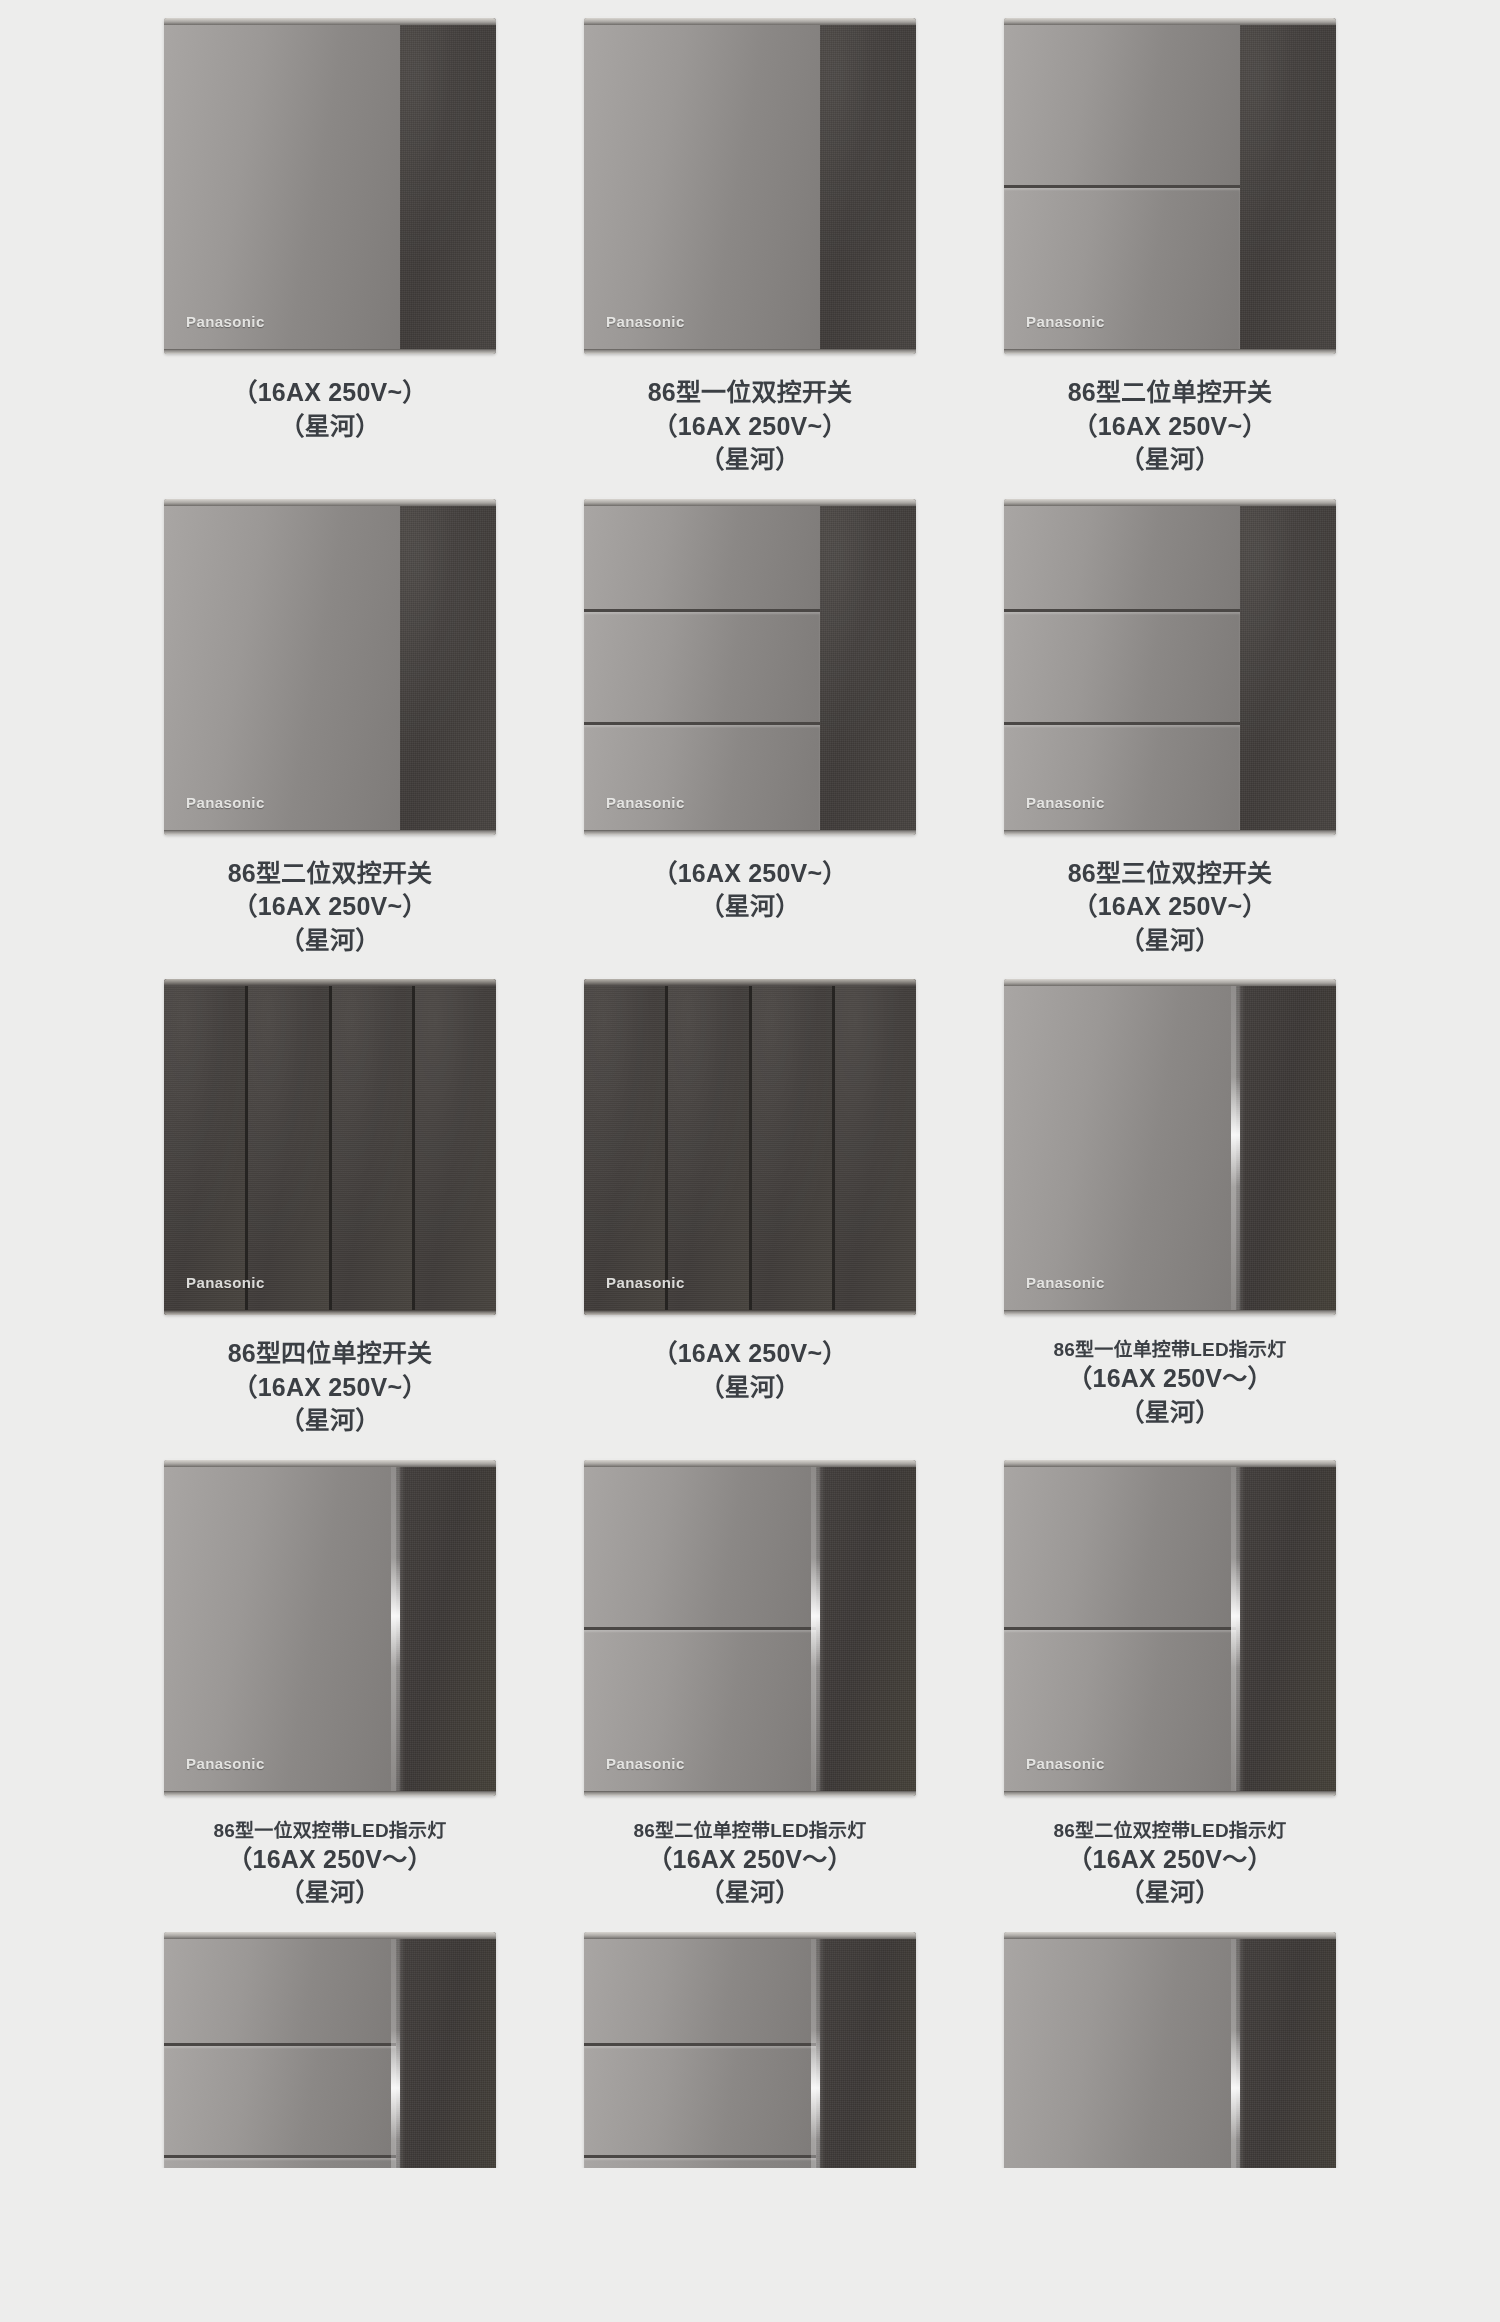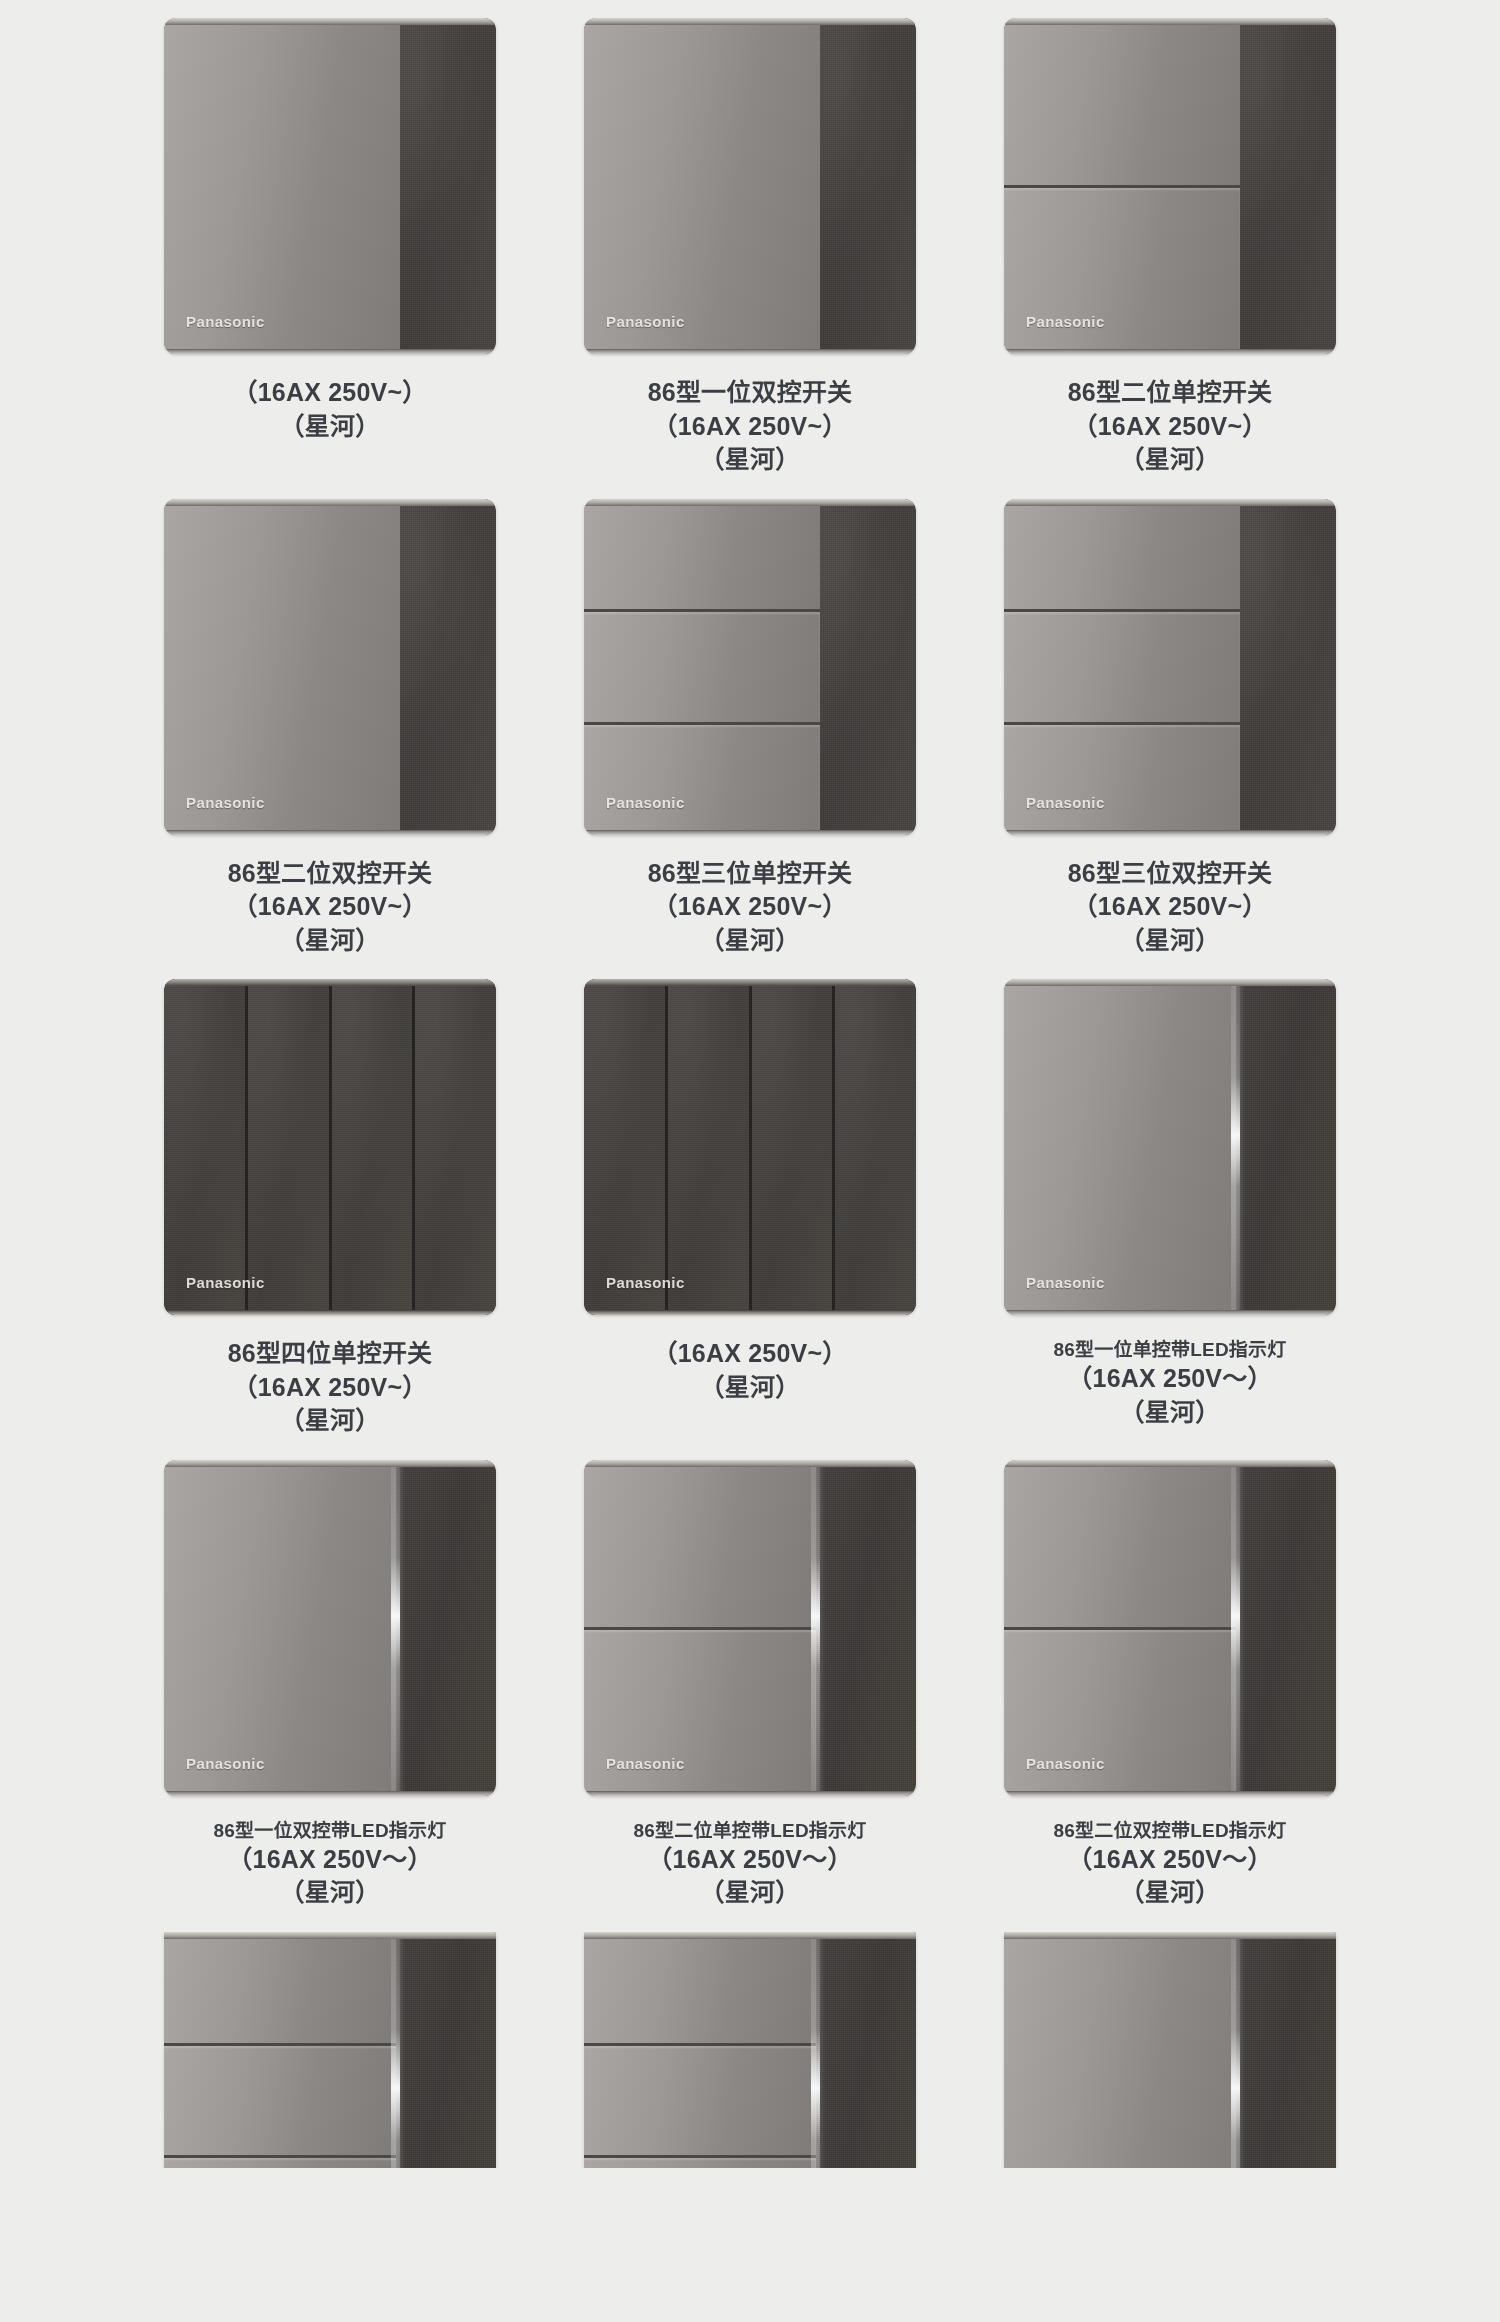--- a/index.html
+++ b/index.html
@@ -42,21 +42,21 @@
     position: relative;
     display: flex;
     align-items: flex-start;
     justify-content: center;
   }
 
   .switch {
     position: relative;
     width: 332px;
     height: 336px;
-    border-radius: 12px;
+    border-radius: 3px;
     box-shadow: 0 1px 3px rgba(0,0,0,0.22), 0 0 0 0.5px rgba(255,255,255,0.55);
     overflow: hidden;
     display: flex;
   }
 
   
   .switch::before {
     content: "";
     position: absolute;
     top: 0; left: 0; right: 0;
@@ -273,21 +273,20 @@
             <div class="rockers horizontal">
               <div class="rocker"></div>
               <div class="rocker"></div>
               <div class="rocker"></div>
             </div>
             <div class="strip"></div>
             <div class="logo">Panasonic</div>
           </div>
         </div>
         <div class="caption">
-          <span class="l1">86型三位单控开关</span>
           <span class="l2">（16AX 250V~）</span>
           <span class="l3">（星河）</span>
         </div>
       </div>
       <div class="cell">
         <div class="product-img">
           <div class="switch">
             <div class="rockers horizontal">
               <div class="rocker"></div>
               <div class="rocker"></div>

